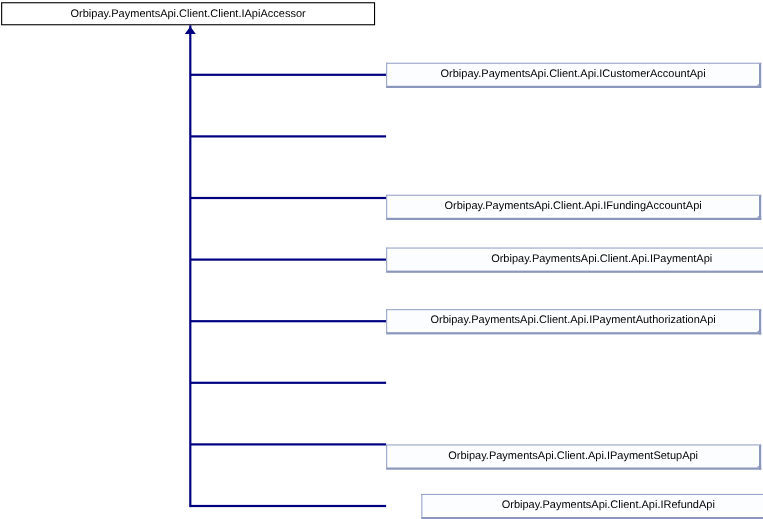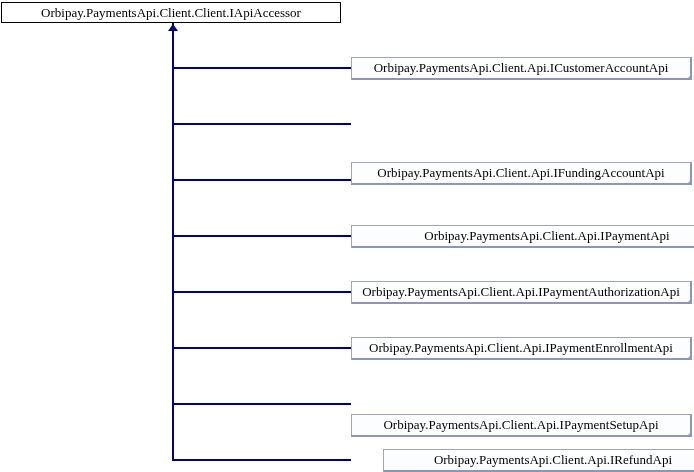--- a/index.html
+++ b/index.html
@@ -5,22 +5,22 @@
   html, body {
     margin: 0;
     padding: 0;
     background: #ffffff;
   }
   .diagram {
     position: relative;
     width: 694px;
     height: 472px;
     background: #ffffff;
-    font-family: Liberation Serif, serif;
-    font-size: 13px;
+    font-family: Liberation Sans, sans-serif;
+    font-size: 10px;
     color: #000000;
     overflow: hidden;
   }
   .node {
     position: absolute;
     box-sizing: content-box;
     text-align: center;
     white-space: nowrap;
     overflow: hidden;
   }
@@ -74,25 +74,25 @@
   }
   .branch {
     position: absolute;
     left: 173px;
     width: 178px;
     height: 2px;
     background: #000080;
   }
   .b0 { top: 67px; }  .n0 { top: 57px; }
   .b1 { top: 123px; } .n1 { top: 113px; }
-  .b2 { top: 179px; } .n2 { top: 162px; }
+  .b2 { top: 179px; } .n2 { top: 177px; }
   .b3 { top: 235px; } .n3 { top: 225px; padding-left: 26px; }
   .b4 { top: 291px; } .n4 { top: 281px; text-align: center; }
   .b5 { top: 347px; } .n5 { top: 337px; }
-  .b6 { top: 403px; } .n6 { top: 414px; }
+  .b6 { top: 403px; } .n6 { top: 404px; }
   .b7 { top: 459px; } .n7 { top: 449px; margin-left: 32px; }
 </style>
 </head>
 <body>
 
 <div class="diagram">
 
   <div class="node parent-node">Orbipay.PaymentsApi.Client.Client.IApiAccessor</div>
 
   <div class="arrow-up"></div>
@@ -109,19 +109,18 @@
 
   <div class="node child-node n0">Orbipay.PaymentsApi.Client.Api.ICustomerAccountApi</div>
 
 
   <div class="node child-node n2">Orbipay.PaymentsApi.Client.Api.IFundingAccountApi</div>
 
   <div class="node child-node n3">Orbipay.PaymentsApi.Client.Api.IPaymentApi</div>
 
   <div class="node child-node n4">Orbipay.PaymentsApi.Client.Api.IPaymentAuthorizationApi</div>
 
-  <div class="node child-node n5">Orbipay.PaymentsApi.Client.Api.IPaymentEnrollmentApi</div>
 
   <div class="node child-node n6">Orbipay.PaymentsApi.Client.Api.IPaymentSetupApi</div>
 
   <div class="node child-node n7">Orbipay.PaymentsApi.Client.Api.IRefundApi</div>
 
 </div>
 
 </body></html>

